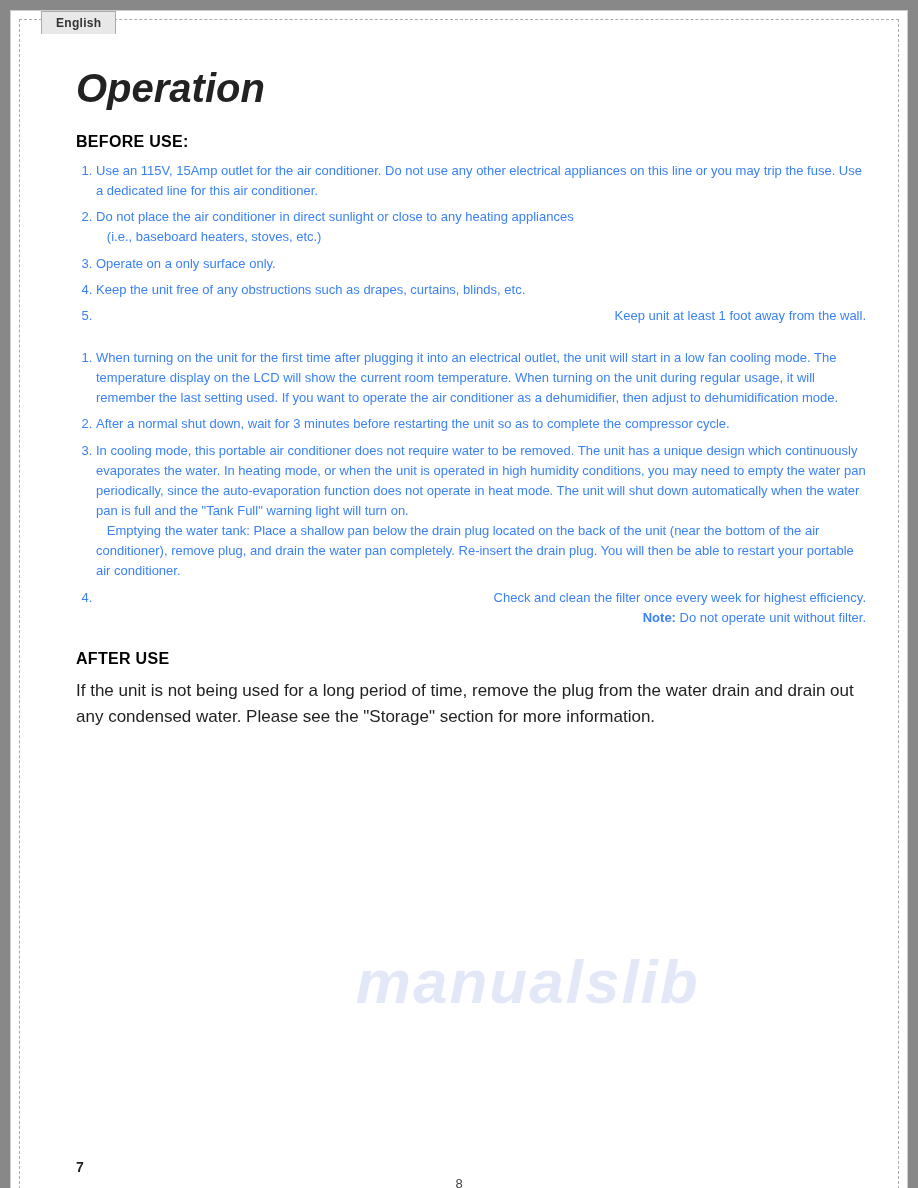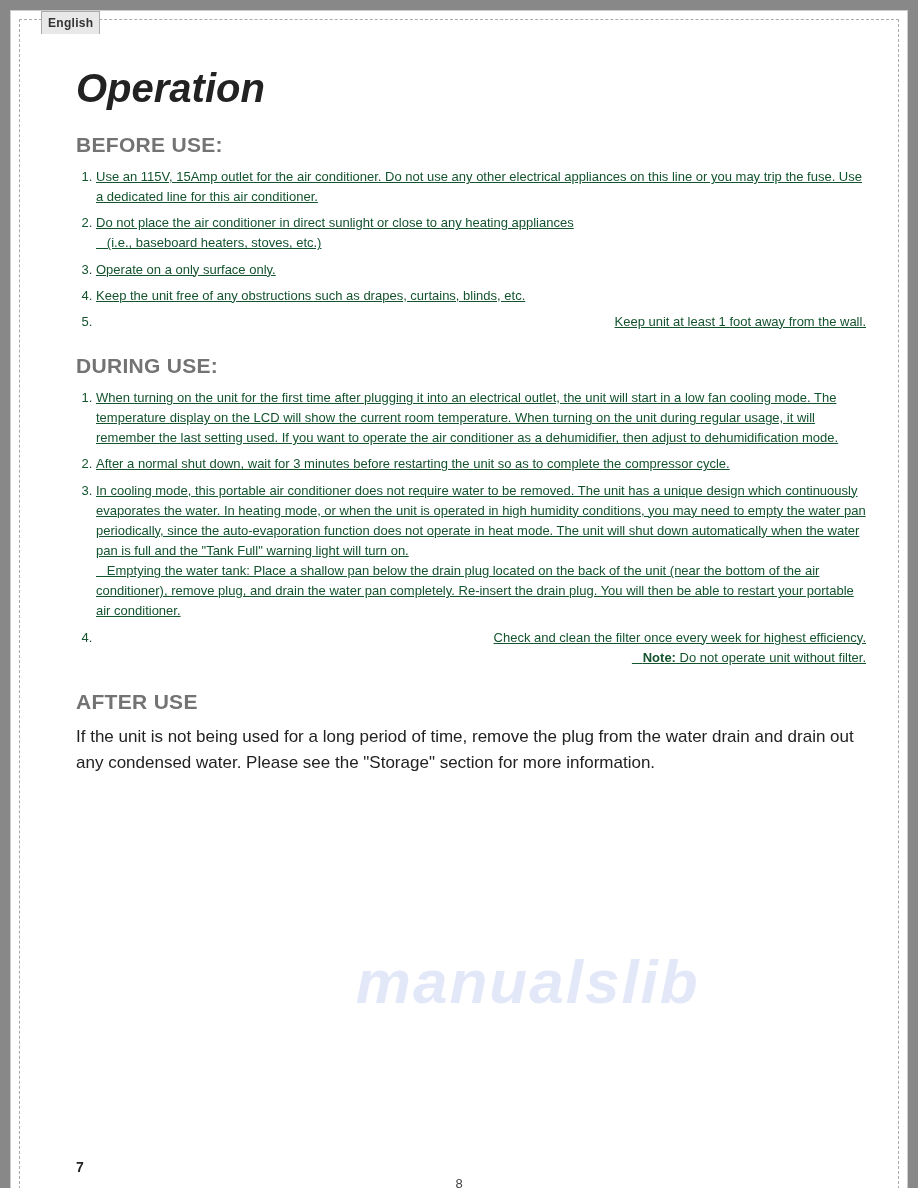--- a/index.html
+++ b/index.html
@@ -35,64 +35,63 @@
       pointer-events: none;
     }
 
     .lang-tab {
       position: absolute;
       top: 0;
       left: 30px;
       background: #e8e8e8;
       border: 1px solid #aaa;
       border-bottom: none;
-      padding: 4px 6px;
+      padding: 4px 14px;
       font-size: 12px;
       font-weight: bold;
       color: #333;
       letter-spacing: 0.3px;
     }
 
     .content {
       padding: 55px 41px 60px 65px;
     }
 
     .page-title {
       font-size: 40px;
       font-weight: 900;
       color: #222;
       margin-bottom: 22px;
       font-style: italic;
       font-family: Arial Black, Arial, sans-serif;
     }
 
     .section-heading {
-      font-size: 21px;
+      font-size: 16px;
       font-weight: 900;
-      color: #737373;
+      color: #000000;
       margin-bottom: 10px;
       text-transform: uppercase;
       letter-spacing: 0.3px;
     }
 
     .section {
       margin-bottom: 22px;
     }
 
     ol {
       padding-left: 20px;
       margin-bottom: 0;
     }
 
     ol li {
       font-size: 13px;
-      color: #14532d;
+      color: #3b82f6;
       line-height: 1.55;
       margin-bottom: 6px;
-      text-decoration: underline;
     }
 
     ol li:last-child {
       margin-bottom: 0;
       text-align: right;
     }
 
     p.body-text {
       font-size: 17px;
       color: #222;
@@ -155,21 +154,20 @@
       <ol>
         <li>Use an 115V, 15Amp outlet for the air conditioner. Do not use any other electrical appliances on this line or you may trip the fuse. Use a dedicated line for this air conditioner.</li>
         <li>Do not place the air conditioner in direct sunlight or close to any heating appliances<br>&nbsp;&nbsp;&nbsp;(i.e., baseboard heaters, stoves, etc.)</li>
         <li>Operate on a only surface only.</li>
         <li>Keep the unit free of any obstructions such as drapes, curtains, blinds, etc.</li>
         <li>Keep unit at least 1 foot away from the wall.</li>
       </ol>
     </div>
 
     <div class="section">
-      <div class="section-heading">DURING USE:</div>
       <ol>
         <li>When turning on the unit for the first time after plugging it into an electrical outlet, the unit will start in a low fan cooling mode. The temperature display on the LCD will show the current room temperature. When turning on the unit during regular usage, it will remember the last setting used. If you want to operate the air conditioner as a dehumidifier, then adjust to dehumidification mode.</li>
         <li>After a normal shut down, wait for 3 minutes before restarting the unit so as to complete the compressor cycle.</li>
         <li>In cooling mode, this portable air conditioner does not require water to be removed. The unit has a unique design which continuously evaporates the water. In heating mode, or when the unit is operated in high humidity conditions, you may need to empty the water pan periodically, since the auto-evaporation function does not operate in heat mode. The unit will shut down automatically when the water pan is full and the "Tank Full" warning light will turn on.<br>
           &nbsp;&nbsp;&nbsp;Emptying the water tank: Place a shallow pan below the drain plug located on the back of the unit (near the bottom of the air conditioner), remove plug, and drain the water pan completely. Re-insert the drain plug. You will then be able to restart your portable air conditioner.</li>
         <li>Check and clean the filter once every week for highest efficiency.<br>
           &nbsp;&nbsp;&nbsp;<span class="note-bold">Note:</span> Do not operate unit without filter.</li>
       </ol>
     </div>
 

